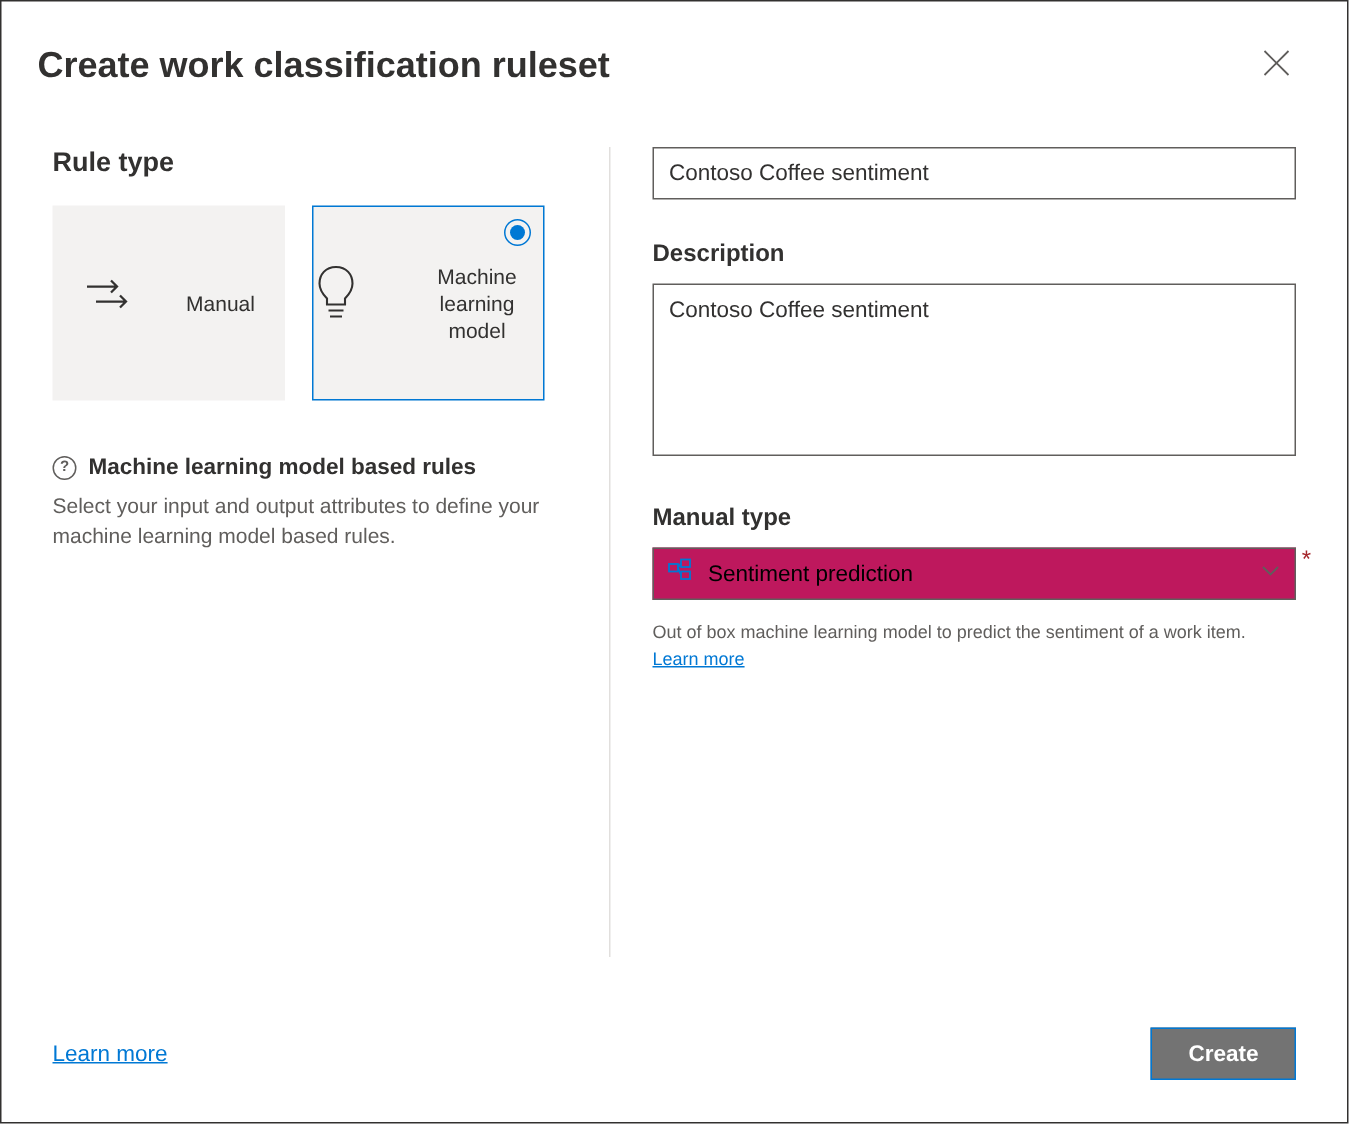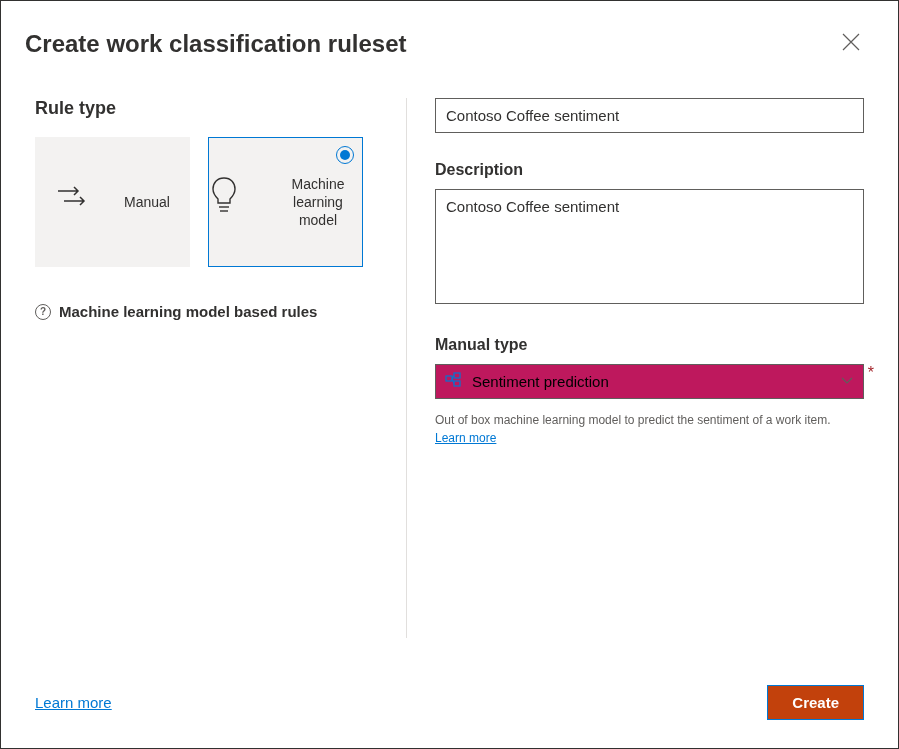--- a/index.html
+++ b/index.html
@@ -217,21 +217,21 @@
     }
     .btn {
       padding: 8px 24px;
       font-size: 15px;
       font-family: inherit;
       border: 1px solid #8a8886;
       cursor: pointer;
       font-weight: 600;
     }
     .btn-primary {
-      background: #c2410c;
+      background: #737373;
       border-color: #0078d4;
       color: #fff;
     }
     .btn-secondary {
       background: #fff;
       color: #323130;
     }
     .left-content {
       min-height: 540px;
     }
@@ -271,20 +271,21 @@
             <path d="M11 35 L19 35"></path>
           </svg>
         </div>
         <div class="card-label">Machine learning model</div>
       </div>
     </div>
     <div class="rules-heading">
       <span class="help-icon">?</span>
       <span>Machine learning model based rules</span>
     </div>
+    <div class="rules-desc">Select your input and output attributes to define your machine learning model based rules.</div>
     </div>
   </div>
 
   <div class="right-pane">
     <div class="field-group">
       <input type="text" class="text-input" value="Contoso Coffee sentiment" style="">
     </div>
 
     <div class="field-group">
       <label class="field-label">Description</label>

